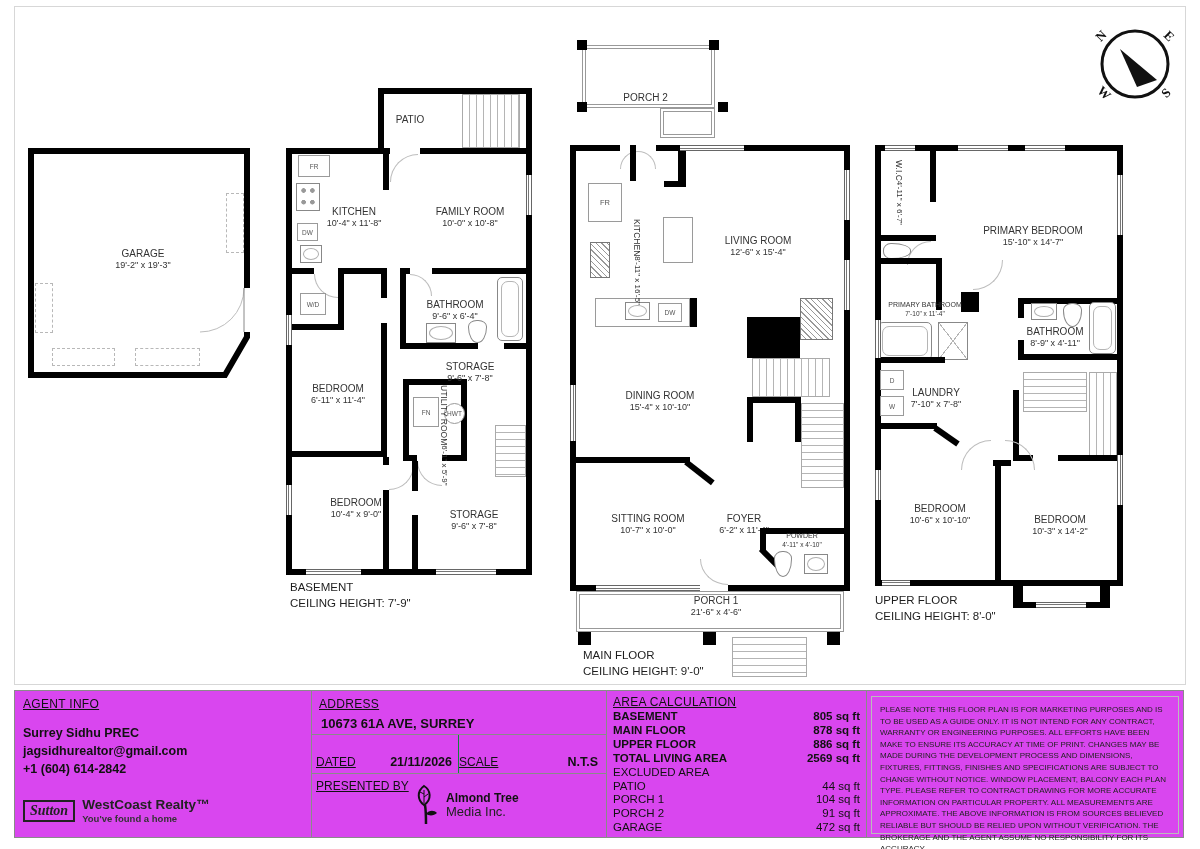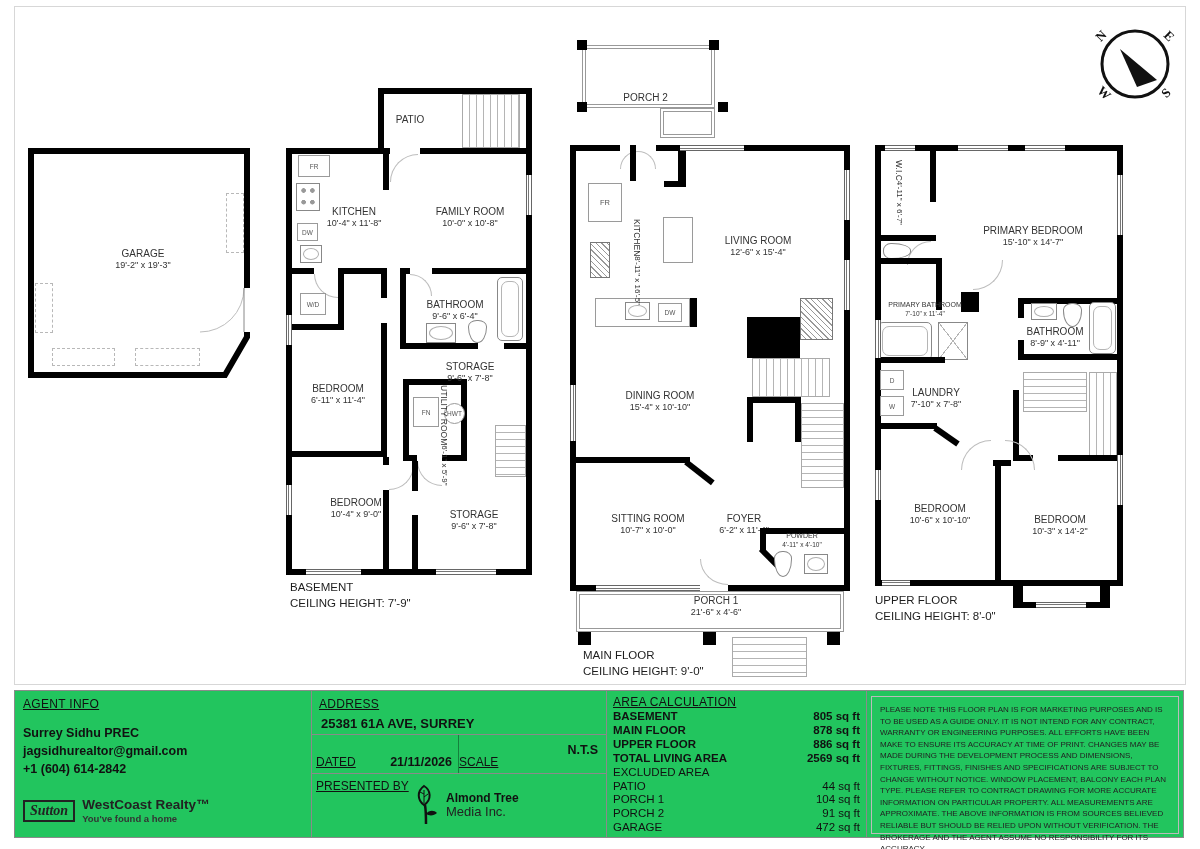--- a/index.html
+++ b/index.html
@@ -33,21 +33,21 @@
   .tub i{position:absolute;left:3px;top:3px;right:3px;bottom:3px;border:1px solid #b5b5b5;border-radius:7px;}
   .toilet{position:absolute;border:1px solid #888;background:#fff;border-radius:46% 46% 50% 50% / 28% 28% 68% 68%;box-sizing:border-box;}
   .sink{position:absolute;border:1px solid #888;background:#fff;box-sizing:border-box;}
   .sink i{position:absolute;left:2px;top:2px;right:2px;bottom:2px;border:1px solid #b0b0b0;border-radius:50%;}
   .xbox{position:absolute;border:1px solid #888;box-sizing:border-box;background:
     linear-gradient(to top right,transparent calc(50% - .5px),#b5b5b5 calc(50% - .5px),#b5b5b5 calc(50% + .5px),transparent calc(50% + .5px)),
     linear-gradient(to bottom right,transparent calc(50% - .5px),#b5b5b5 calc(50% - .5px),#b5b5b5 calc(50% + .5px),transparent calc(50% + .5px));}
   .stove{position:absolute;border:1px solid #888;background:#fff;box-sizing:border-box;}
   .stove{background-image:radial-gradient(circle at 30% 25%,#999 2px,transparent 2.6px),radial-gradient(circle at 70% 25%,#999 2px,transparent 2.6px),radial-gradient(circle at 30% 70%,#999 2px,transparent 2.6px),radial-gradient(circle at 70% 70%,#999 2px,transparent 2.6px);}
   
-  .tb{position:absolute;border:1px solid #8a8a8a;box-sizing:border-box;background:#22c55e;}
+  .tb{position:absolute;border:1px solid #8a8a8a;box-sizing:border-box;background:#d946ef;}
   .tb .vdiv{position:absolute;top:0;bottom:0;width:1px;background:#8a8a8a;}
   .h-u{font-size:12px;color:#111;text-decoration:underline;letter-spacing:.3px;}
   .agent-lines{font-size:12.5px;font-weight:bold;color:#111;line-height:1.42;}
   .sut-box{border:2px solid #222;padding:1px 5px;font-family:"Liberation Serif",serif;font-style:italic;font-weight:bold;font-size:14px;color:#222;}
   .sut-main{font-size:13.5px;font-weight:bold;color:#222;line-height:1.1;}
   .sut-tag{font-size:9.5px;font-weight:bold;color:#333;}
   .addr-val{font-size:13px;font-weight:bold;color:#111;}
   .cell-lab{font-size:12px;color:#111;text-decoration:underline;}
   .cell-val{font-size:12.5px;font-weight:bold;color:#111;}
   .alm-name{font-size:12px;font-weight:bold;color:#111;line-height:1;}
@@ -425,29 +425,29 @@
     <div style="position:absolute;left:8px;top:107px;display:flex;align-items:center;gap:7px;">
       <div class="sut-box"><span>Sutton</span></div>
       <div>
         <div class="sut-main">WestCoast Realty™</div>
         <div class="sut-tag">You've found a home</div>
       </div>
     </div>
 
     <div style="position:absolute;left:296px;top:0;width:295px;height:44px;border-bottom:1px solid #8a8a8a;box-sizing:border-box;">
       <div class="h-u" style="position:absolute;left:8px;top:6px;">ADDRESS</div>
-      <div class="addr-val" style="position:absolute;left:10px;top:25px;">25381 61A AVE, SURREY</div>
+      <div class="addr-val" style="position:absolute;left:10px;top:25px;">10673 61A AVE, SURREY</div>
     </div>
     <div style="position:absolute;left:296px;top:44px;width:148px;height:39px;border-bottom:1px solid #8a8a8a;border-right:1px solid #15803d;box-sizing:border-box;text-align:center;">
       <span class="cell-lab" style="position:absolute;left:5px;bottom:4px;">DATED</span>
       <span class="cell-val" style="position:absolute;right:6px;bottom:4px;">21/11/2026</span>
     </div>
     <div style="position:absolute;left:439px;top:44px;width:152px;height:39px;border-bottom:1px solid #8a8a8a;box-sizing:border-box;">
       <span class="cell-lab" style="position:absolute;left:5px;bottom:4px;">SCALE</span>
-      <span class="cell-val" style="position:absolute;right:8px;bottom:16px;">N.T.S</span>
+      <span class="cell-val" style="position:absolute;right:8px;bottom:4px;">N.T.S</span>
     </div>
     <div style="position:absolute;left:296px;top:83px;width:295px;height:65px;">
       <span class="cell-lab" style="position:absolute;left:5px;top:5px;">PRESENTED BY</span>
       <div style="position:absolute;left:100px;top:10px;display:flex;align-items:center;gap:5px;">
         <svg width="30" height="42" viewBox="0 0 30 42">
           <path d="M13,2 C20,6 21,16 13,21 C6,16 6,7 13,2 Z" fill="none" stroke="#111" stroke-width="2"></path>
           <path d="M13,6 L13,19 M13,10 L9,8 M13,13 L17,10" fill="none" stroke="#111" stroke-width="1"></path>
           <path d="M14,21 C15,27 15,32 15,40" fill="none" stroke="#111" stroke-width="2.5"></path>
           <path d="M15,30 C18,26 23,26 26,29 C23,32 18,32 15,30 Z" fill="#111"></path>
         </svg>

